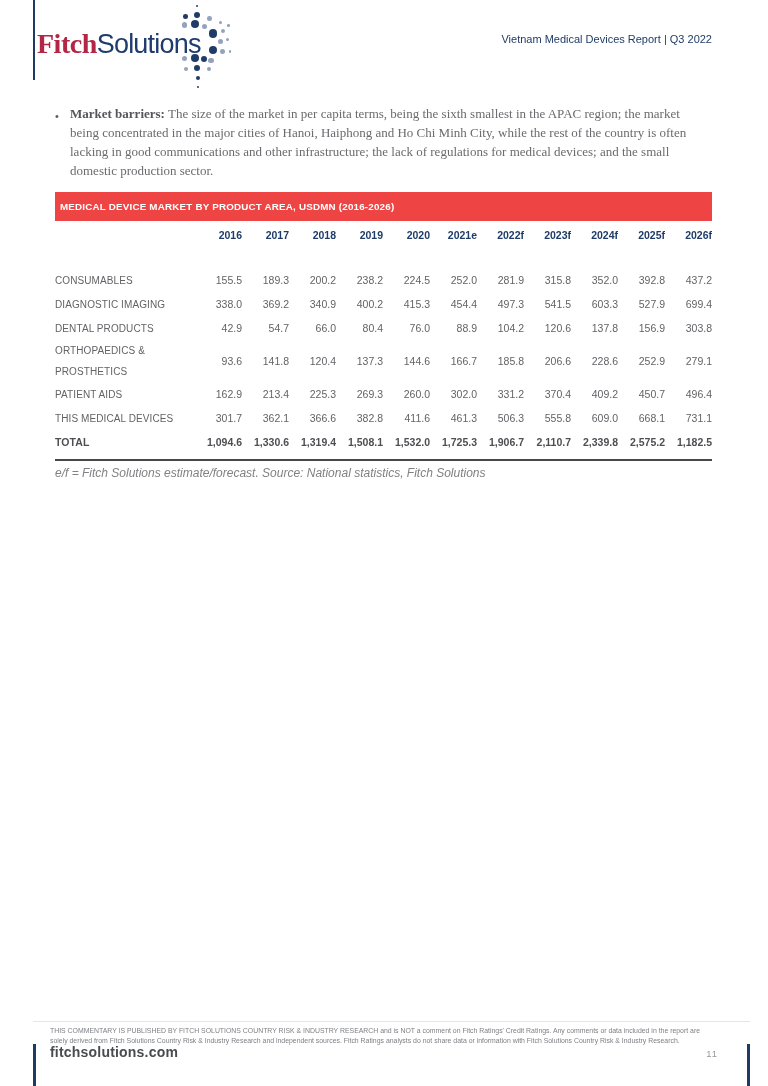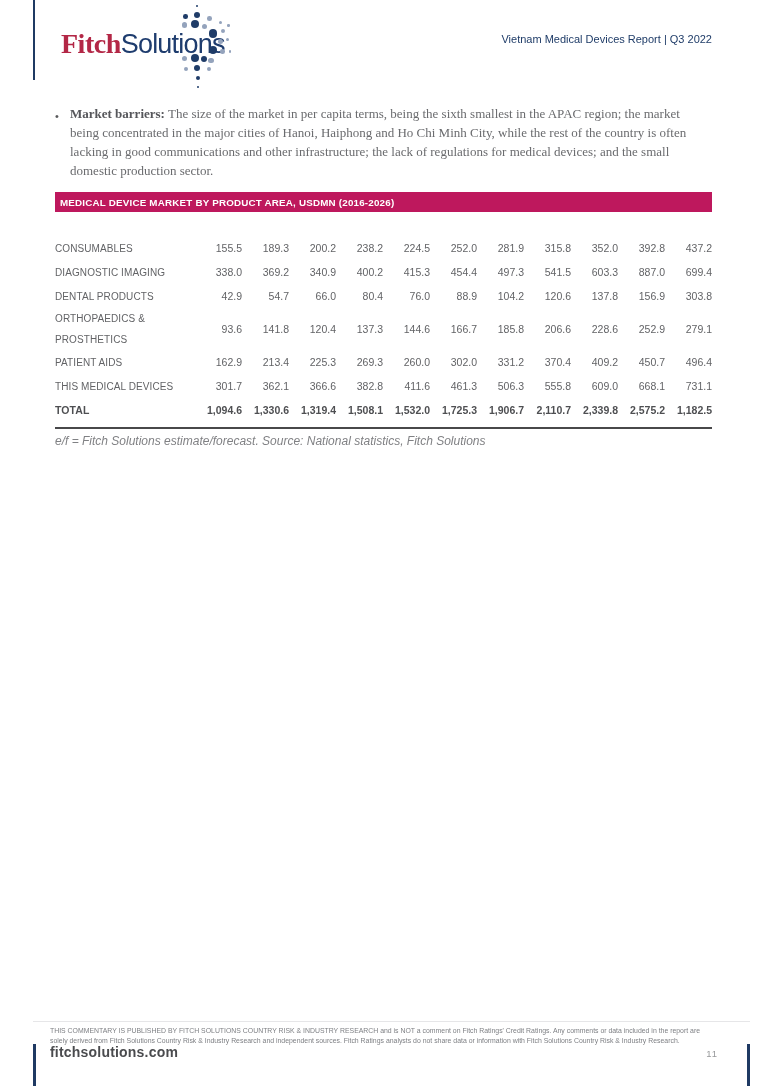--- a/index.html
+++ b/index.html
@@ -4,36 +4,36 @@
 <style>
   * { margin:0; padding:0; box-sizing:border-box; }
   html,body { background:#ffffff; }
   body {
     width:768px; height:1086px; position:relative; overflow:hidden;
     font-family:"Liberation Sans", sans-serif; color:#626366;
   }
 
   
   .top-rule { position:absolute; left:33px; top:0; width:2px; height:80px; background:#1F3A63; }
-  .logo { position:absolute; left:61px; top:28px; white-space:nowrap;text-align:center; }
+  .logo { position:absolute; left:37px; top:28px; white-space:nowrap;text-align:center; }
   .logo .fitch { font-family:"Liberation Serif", serif; font-weight:700; font-size:28px; color:#B32746; letter-spacing:-0.5px; }
   .logo .solutions { font-family:"Liberation Sans", sans-serif; font-weight:400; font-size:27px; color:#1E3C6E; letter-spacing:-0.8px; }
   .burst { position:absolute; left:172px; top:4px; width:66px; height:86px; }
   .burst .dot { position:absolute; border-radius:50%; }
   .report-title { position:absolute; right:56px; top:33px; font-size:11px; font-weight:400; color:#1F3C68; }
 
   
   .bullet-wrap { position:absolute; left:55px; top:104px; width:656px; display:flex; }
   .bullet-marker { width:15px; font-size:11px; color:#58595B; line-height:25px; }
   .bullet-body { flex:1; font-size:13px; line-height:19px; color:#6A6B6E;font-family:Liberation Serif, serif; }
   .bullet-body b { color:#55565A; font-weight:700; }
 
   
   .table-section { position:absolute; left:55px; top:192px; width:657px; }
-  .table-title-bar { height:20px; background:#be185d; display:flex; align-items:center; padding-left:5px; }
+  .table-title-bar { height:29px; background:#ef4444; display:flex; align-items:center; padding-left:5px; }
   .table-title-bar span { color:#ffffff; font-weight:700; font-size:9.8px; letter-spacing:0.2px; }
   .t-row { display:grid; grid-template-columns:140px repeat(11, 1fr); align-items:center; height:24px; }
   .t-row.year-row { height:18px; margin-top:5px; }
   .t-row.year-row .num { font-weight:700; font-size:10.5px; color:#1F3C68; }
   .rows-spacer { height:24px; }
   .t-row.tall { height:42px; }
   .t-row .lbl { font-size:10px; color:#626366; letter-spacing:0.1px; line-height:21px; padding-right:4px; }
   .t-row .num { font-size:10.5px; color:#626366; text-align:right; }
   .t-row.total-row { }
   .t-row.total-row .lbl, .t-row.total-row .num { font-weight:700; color:#4E4F52; font-size:10.5px; }
@@ -87,20 +87,34 @@
 <div class="bullet-wrap">
   <div class="bullet-marker">•</div>
   <div class="bullet-body"><b>Market barriers:</b><span> The size of the market in per capita terms, being the sixth smallest in the APAC region; the market being concentrated in the major cities of Hanoi, Haiphong and Ho Chi Minh City, while the rest of the country is often lacking in good communications and other infrastructure; the lack of regulations for medical devices; and the small domestic production sector.</span></div>
 </div>
 
 <div class="table-section">
   <div class="table-title-bar">
     <span>MEDICAL DEVICE MARKET BY PRODUCT AREA, USDMN (2016-2026)</span>
   </div>
   <div id="table-grid">
+      <div class="t-row year-row">
+        <div class="lbl"></div>
+        <div class="num">2016</div>
+        <div class="num">2017</div>
+        <div class="num">2018</div>
+        <div class="num">2019</div>
+        <div class="num">2020</div>
+        <div class="num">2021e</div>
+        <div class="num">2022f</div>
+        <div class="num">2023f</div>
+        <div class="num">2024f</div>
+        <div class="num">2025f</div>
+        <div class="num">2026f</div>
+      </div>
       <div class="rows-spacer"></div>
       <div class="t-row ">
         <div class="lbl">CONSUMABLES</div>
         <div class="num">155.5</div>
         <div class="num">189.3</div>
         <div class="num">200.2</div>
         <div class="num">238.2</div>
         <div class="num">224.5</div>
         <div class="num">252.0</div>
         <div class="num">281.9</div>
@@ -113,21 +127,21 @@
         <div class="lbl">DIAGNOSTIC IMAGING</div>
         <div class="num">338.0</div>
         <div class="num">369.2</div>
         <div class="num">340.9</div>
         <div class="num">400.2</div>
         <div class="num">415.3</div>
         <div class="num">454.4</div>
         <div class="num">497.3</div>
         <div class="num">541.5</div>
         <div class="num">603.3</div>
-        <div class="num">887.0</div>
+        <div class="num">527.9</div>
         <div class="num">699.4</div>
       </div>
       <div class="t-row ">
         <div class="lbl">DENTAL PRODUCTS</div>
         <div class="num">42.9</div>
         <div class="num">54.7</div>
         <div class="num">66.0</div>
         <div class="num">80.4</div>
         <div class="num">76.0</div>
         <div class="num">88.9</div>

